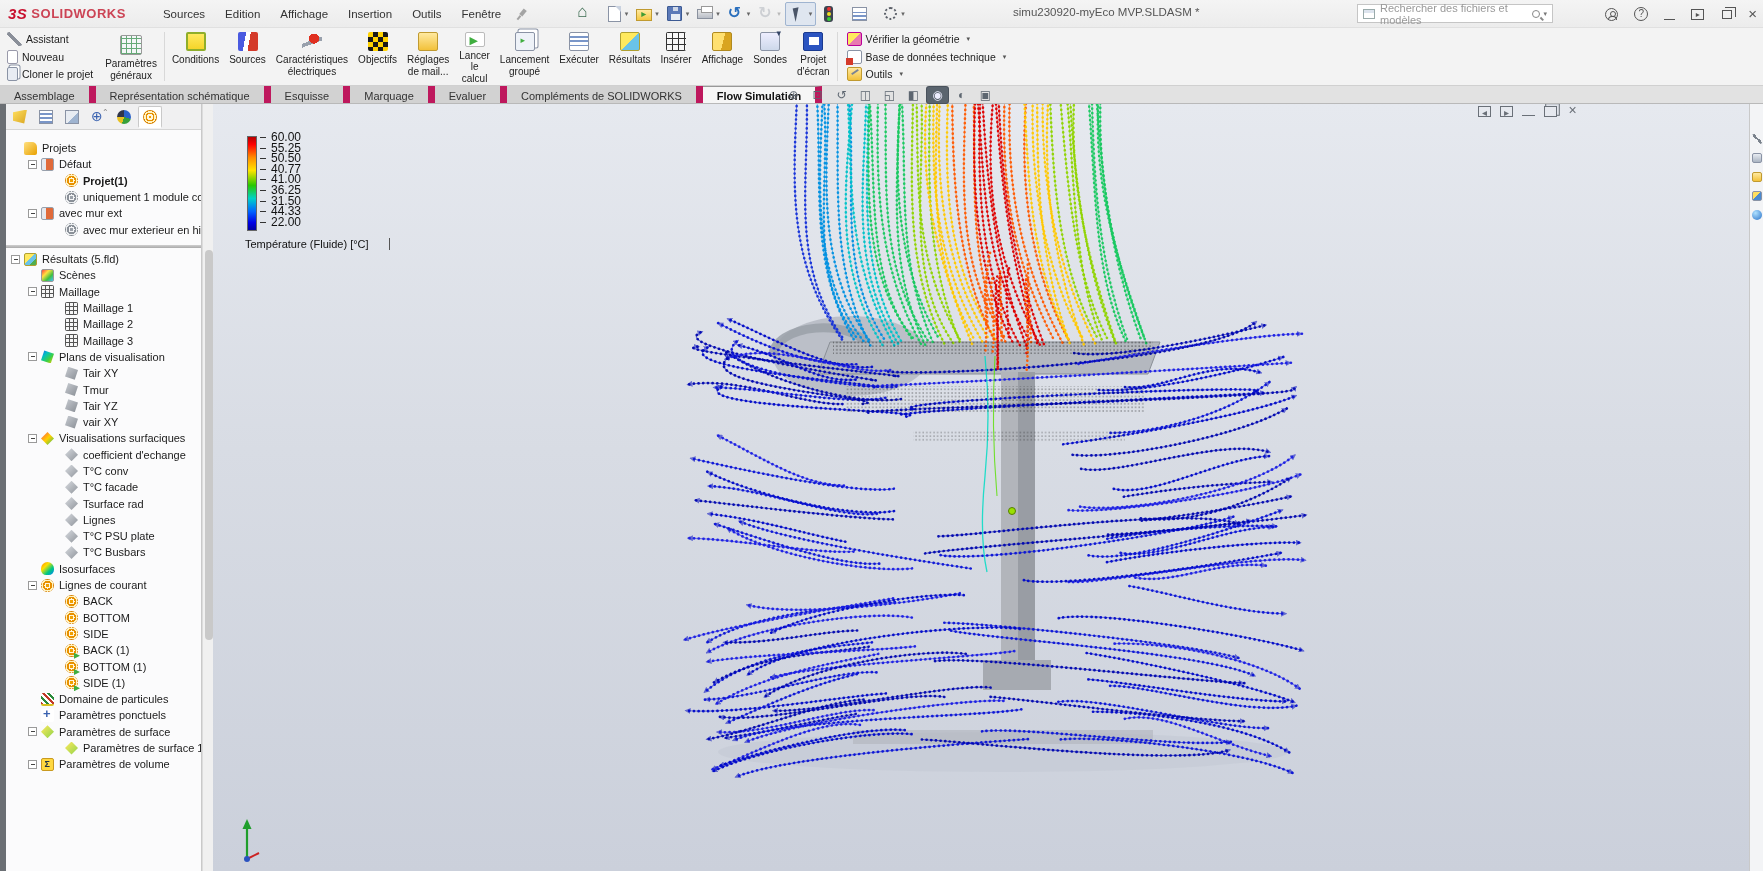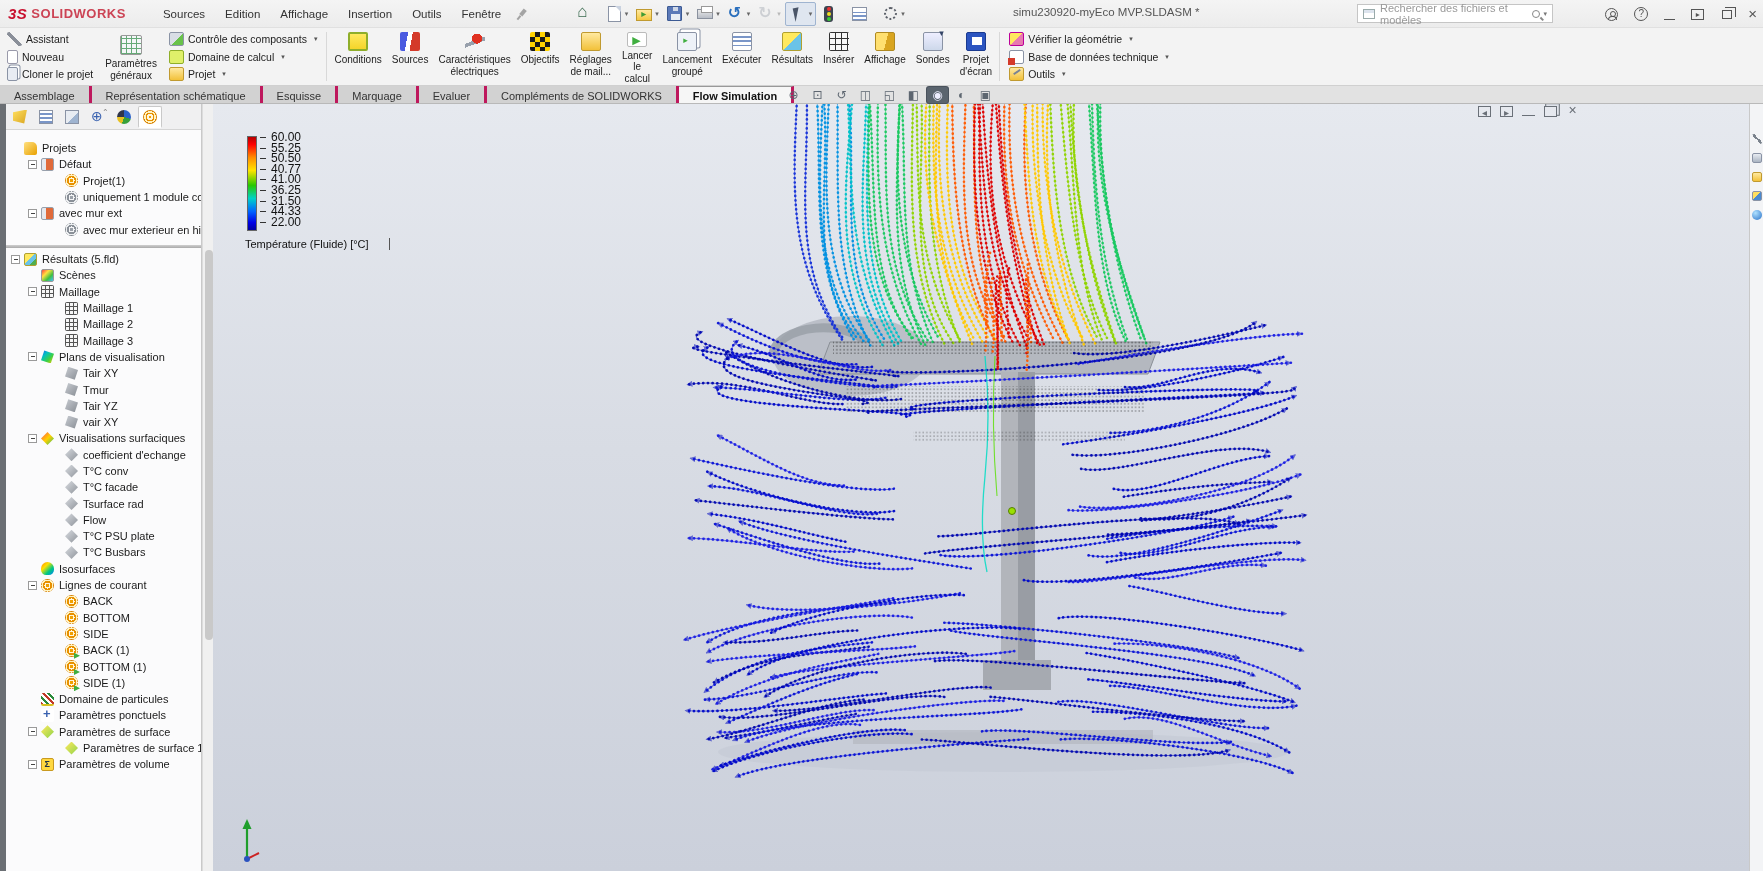--- a/index.html
+++ b/index.html
@@ -93,21 +93,21 @@
   [data-icon="screenshot-icon"]::after{content:"";position:absolute;left:5px;top:4px;width:10px;height:8px;background:#fff}
   [data-icon="check-geometry-icon"]{background:linear-gradient(135deg,#ffe95e 50%,#e87ab0 50%);border:1px solid #b09}
   [data-icon="engineering-db-icon"]{background:#fff;border:1px solid #8a93a5}
   [data-icon="engineering-db-icon"]::after{content:"";position:absolute;left:-2px;bottom:-2px;width:7px;height:7px;background:#d43a2a}
   [data-icon="tools-icon"]{background:linear-gradient(#ffe9a0,#f2c13a);border:1px solid #c09a30}
   [data-icon="tools-icon"]::after{content:"";position:absolute;left:3px;top:3px;width:8px;height:2px;background:#7a8494;transform:rotate(-35deg)}
   .rb-arrow{font-size:7px;color:#555;margin-left:3px}
 
   
   .tabrow{position:absolute;left:0;top:86px;width:1763px;height:18px;background:#e2e2e2;border-bottom:1px solid #b9b9b9;display:flex;align-items:stretch}
-  .tab{font-size:11px;color:#333;background:#d2d2d2;border-right:3px solid #be185d;padding:2px 14px 0;white-space:nowrap;display:flex;align-items:center}
+  .tab{font-size:11px;color:#333;background:#d2d2d2;border-right:7px solid #be185d;padding:2px 14px 0;white-space:nowrap;display:flex;align-items:center}
   .tab[data-active="true"]{background:#f6f6f6;font-weight:bold;color:#111;border-top:1px solid #999}
   .headsup{position:absolute;left:783px;top:86px;height:18px;display:flex;align-items:center;gap:3px}
   .hu-ic{width:21px;height:16px;text-align:center;font-size:12px;line-height:16px;color:#5d6670;border-radius:2px}
   .hu-ic[data-active="true"]{background:#5a646e;color:#eef;box-shadow:0 0 0 1px #49525c}
 
   
   .main{position:absolute;left:0;top:104px;width:1763px;height:767px}
   .edge-strip{position:absolute;left:0;top:0;width:6px;height:767px;background:#6b6f74}
   .panel{position:absolute;left:6px;top:0;width:196px;height:767px;background:#fbfbfc;border-right:1px solid #c9c9c9;overflow:hidden}
   .panel-tabs{height:26px;background:#f0f0f1;border-bottom:1px solid #d5d5d5;display:flex;align-items:center;padding-left:2px;gap:2px}
@@ -121,21 +121,21 @@
   .pt[data-icon="displaymanager-icon"]{border-radius:50%;background:conic-gradient(#2a62c8 0 30%,#38a03a 30% 55%,#e8c020 55% 75%,#30354a 75%)}
   .pt[data-icon="flow-simulation-tab-icon"]{border-radius:50%;background:repeating-radial-gradient(circle,#f0a000 0 1.5px,#fff6dc 1.5px 3px,#e89000 3px 4.5px,#fff3c0 4.5px 6px,#d88000 6px 7px)}
   .tree{position:absolute;left:0;width:185px}
   .trow{display:flex;align-items:center;height:16.3px;font-size:11px;color:#1a1a1a;white-space:nowrap}
   .trow[data-level="0"]{padding-left:5px}
   .trow[data-level="1"]{padding-left:22px}
   .trow[data-level="2"]{padding-left:46px}
   .exp{width:9px;height:9px;border:1px solid #9a9a9a;background:#fff;position:relative;margin-right:4px;flex:none;visibility:hidden}
   .trow[data-exp="true"] .exp{visibility:visible}
   .exp::after{content:"";position:absolute;left:1.5px;right:1.5px;top:3px;height:1px;background:#444}
-  .trow[data-bold="true"] .tlabel{font-weight:normal}
+  .trow[data-bold="true"] .tlabel{font-weight:bold}
   .tic{width:13px;height:13px;flex:none;margin-right:5px;display:inline-block;position:relative;border-radius:2px}
   .tic[data-icon="projects-icon"]{background:linear-gradient(135deg,#ffe080,#e8a000);border-radius:2px 5px 2px 2px}
   .tic[data-icon="config-icon"]{background:linear-gradient(90deg,#e5e8ee 40%,#e06a3a 40%);border:1px solid #98a0ac}
   .tic[data-icon="flow-project-icon"]{border-radius:50%;background:repeating-radial-gradient(circle,#f0a000 0 1.5px,#fff6dc 1.5px 3px,#e89000 3px 4.5px,#fff3c0 4.5px 6px,#d88000 6px 7px)}
   .tic[data-icon="flow-project-gray-icon"]{border-radius:50%;background:repeating-radial-gradient(circle,#9aa0a8 0 1.5px,#f2f3f5 1.5px 3px,#8a9098 3px 4.5px,#eceef0 4.5px 6px,#80868e 6px 7px)}
   .tic[data-icon="results-folder-icon"]{background:linear-gradient(135deg,#ffe95e 45%,#6ac3e8 45% 70%,#4fae4f 70%);border:1px solid #b0a030}
   .tic[data-icon="scene-icon"]{background:linear-gradient(135deg,#ff4040,#ffe040,#40c040,#40c0ff);border:1px solid #999}
   .tic[data-icon="mesh-icon"]{background:#f6f6f6;background-image:repeating-linear-gradient(0deg,#555 0 1px,transparent 1px 4px),repeating-linear-gradient(90deg,#555 0 1px,transparent 1px 4px)}
   .tic[data-icon="cut-plot-icon"]{background:linear-gradient(135deg,#2050ff,#00c0c0,#40d040,#ffd000);clip-path:polygon(25% 0,100% 25%,75% 100%,0 75%)}
   .tic[data-icon="cut-plot-gray-icon"]{background:linear-gradient(135deg,#c8ccd2,#888d94);clip-path:polygon(25% 0,100% 25%,75% 100%,0 75%)}
@@ -296,40 +296,20 @@
         <span class="rb-small">
           <span class="ri" data-icon="clone-project-icon"></span>
           <span>Cloner le projet</span>
         </span>
       </div>
     <div class="rb-big" style="justify-content:center">
       <span class="bigicon ri" data-icon="general-settings-icon" style="width:22px;height:20px"></span>
       <span>Paramètres
 généraux</span>
     </div>
-    <div class="rb-colstack">
-
-        <span class="rb-small">
-          <span class="ri" data-icon="component-control-icon"></span>
-          <span>Contrôle des composants</span>
-          <span class="rb-arrow">▾</span>
-        </span>
-
-        <span class="rb-small">
-          <span class="ri" data-icon="computational-domain-icon"></span>
-          <span>Domaine de calcul</span>
-          <span class="rb-arrow">▾</span>
-        </span>
-
-        <span class="rb-small">
-          <span class="ri" data-icon="project-icon"></span>
-          <span>Projet</span>
-          <span class="rb-arrow">▾</span>
-        </span>
-      </div>
     <div class="rb-sep"></div>
     <div style="display:flex">
 
         <div class="rb-big">
           <span class="bigicon bi" data-icon="conditions-icon"></span>
           <span>Conditions</span>
         </div>
 
         <div class="rb-big">
           <span class="bigicon bi" data-icon="sources-icon"></span>
@@ -621,21 +601,21 @@
 
           <div class="trow" data-level="2" data-bold="false" data-exp="false">
             <span class="exp"></span>
             <span class="tic" data-icon="surface-plot-gray-icon"></span>
             <span class="tlabel">Tsurface rad</span>
           </div>
 
           <div class="trow" data-level="2" data-bold="false" data-exp="false">
             <span class="exp"></span>
             <span class="tic" data-icon="surface-plot-gray-icon"></span>
-            <span class="tlabel">Flow</span>
+            <span class="tlabel">Lignes</span>
           </div>
 
           <div class="trow" data-level="2" data-bold="false" data-exp="false">
             <span class="exp"></span>
             <span class="tic" data-icon="surface-plot-gray-icon"></span>
             <span class="tlabel">T°C PSU plate</span>
           </div>
 
           <div class="trow" data-level="2" data-bold="false" data-exp="false">
             <span class="exp"></span>

